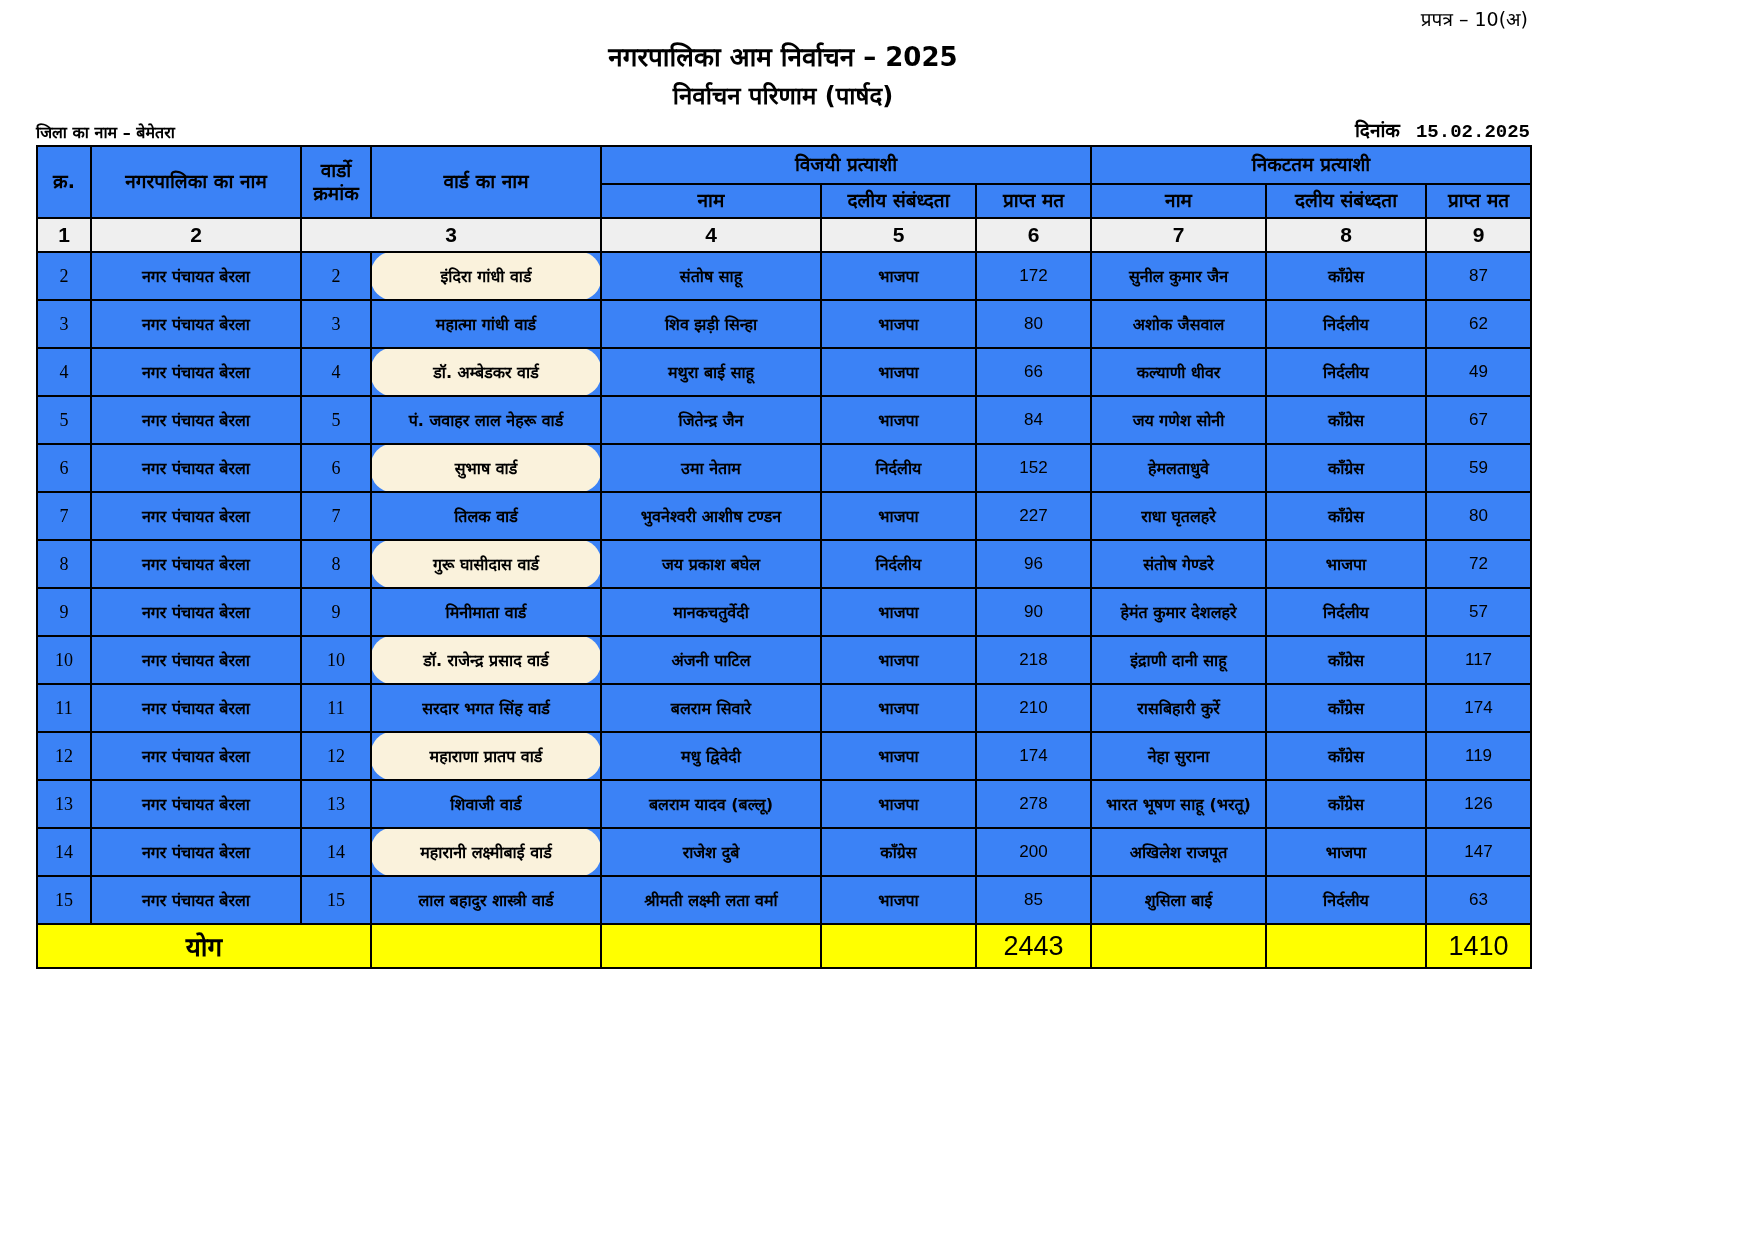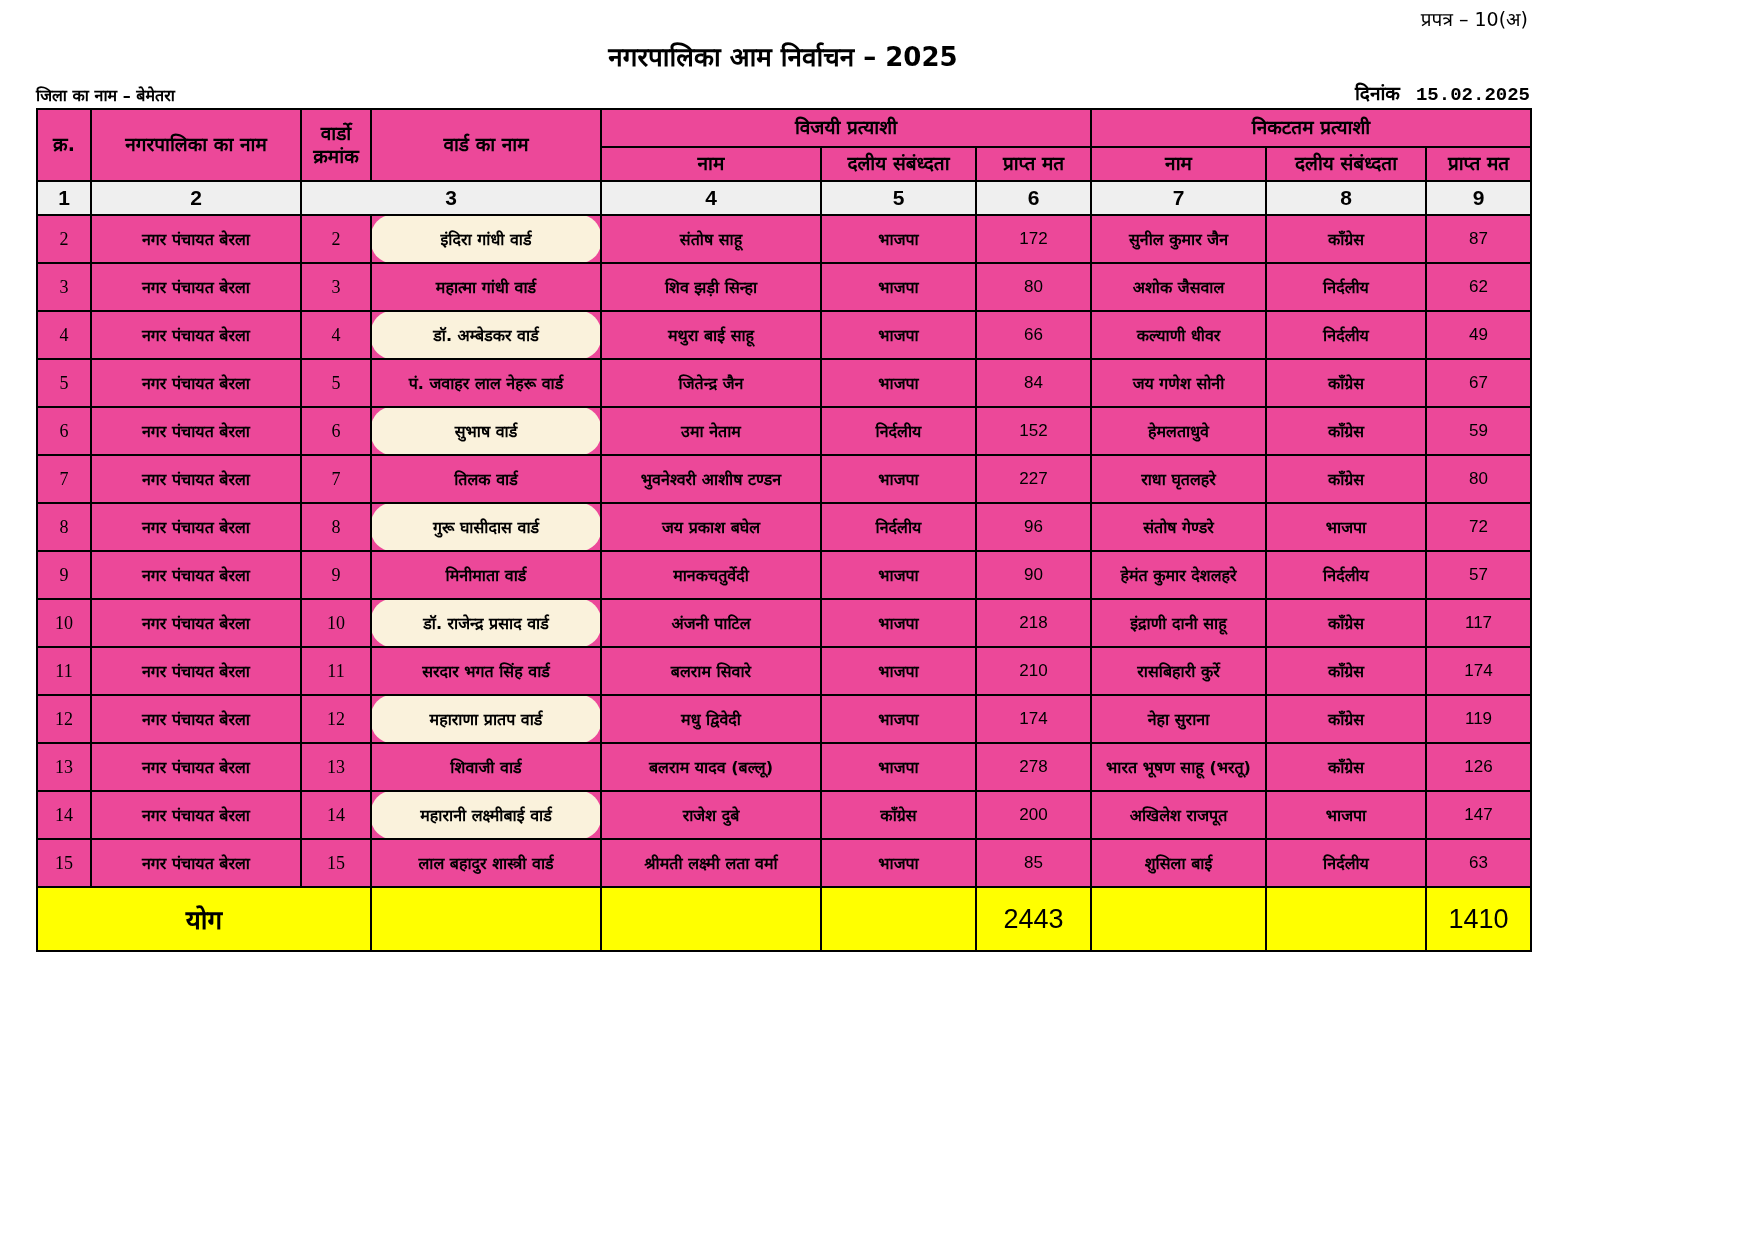--- a/index.html
+++ b/index.html
@@ -50,21 +50,21 @@
   }
   .date .date-val{
     font-family:Liberation Mono, monospace;
     font-weight:700;
     margin-left:16px;
   }
   table{
     border-collapse:collapse;
     table-layout:fixed;
     width:1494px;
-    background:#ec4899;
+    background:#3b82f6;
     padding-left:20px;
   }
   th,td{
     border:2px solid #000;
     text-align:center;
     vertical-align:middle;
     padding:0 2px;
     overflow:hidden;
   }
   thead th{
@@ -91,41 +91,42 @@
   td.hindi{
     font-weight:700;
     font-size:16px;
   }
   td.votes{
     font-family:"Liberation Sans", sans-serif;
     font-weight:400;
     font-size:17px;
   }
   td.cream{ background:var(--cream,#faf2dc);border-radius:21px; }
-  tr.total-row{ height:64px; }
+  tr.total-row{ height:44px; }
   tr.total-row td{
     background:var(--total-bg,#ffff00);
   }
   td.total-label{
     font-weight:700;
     font-size:26px;
   }
   td.total-val{
     font-family:"Liberation Sans", sans-serif;
     font-weight:400;
     font-size:27px;
   }
 </style>
 </head>
 <body>
 
 <div class="content">
 
   <div class="form-no">प्रपत्र – 10(अ)</div>
   <div class="title">नगरपालिका आम निर्वाचन – 2025</div>
+  <div class="subtitle">निर्वाचन परिणाम (पार्षद)</div>
 
   <div class="meta-row">
     <div class="district">जिला का नाम – बेमेतरा</div>
     <div class="date">
       <span>दिनांक</span><span class="date-val">15.02.2025</span>
     </div>
   </div>
 
   <table>
     <colgroup>

